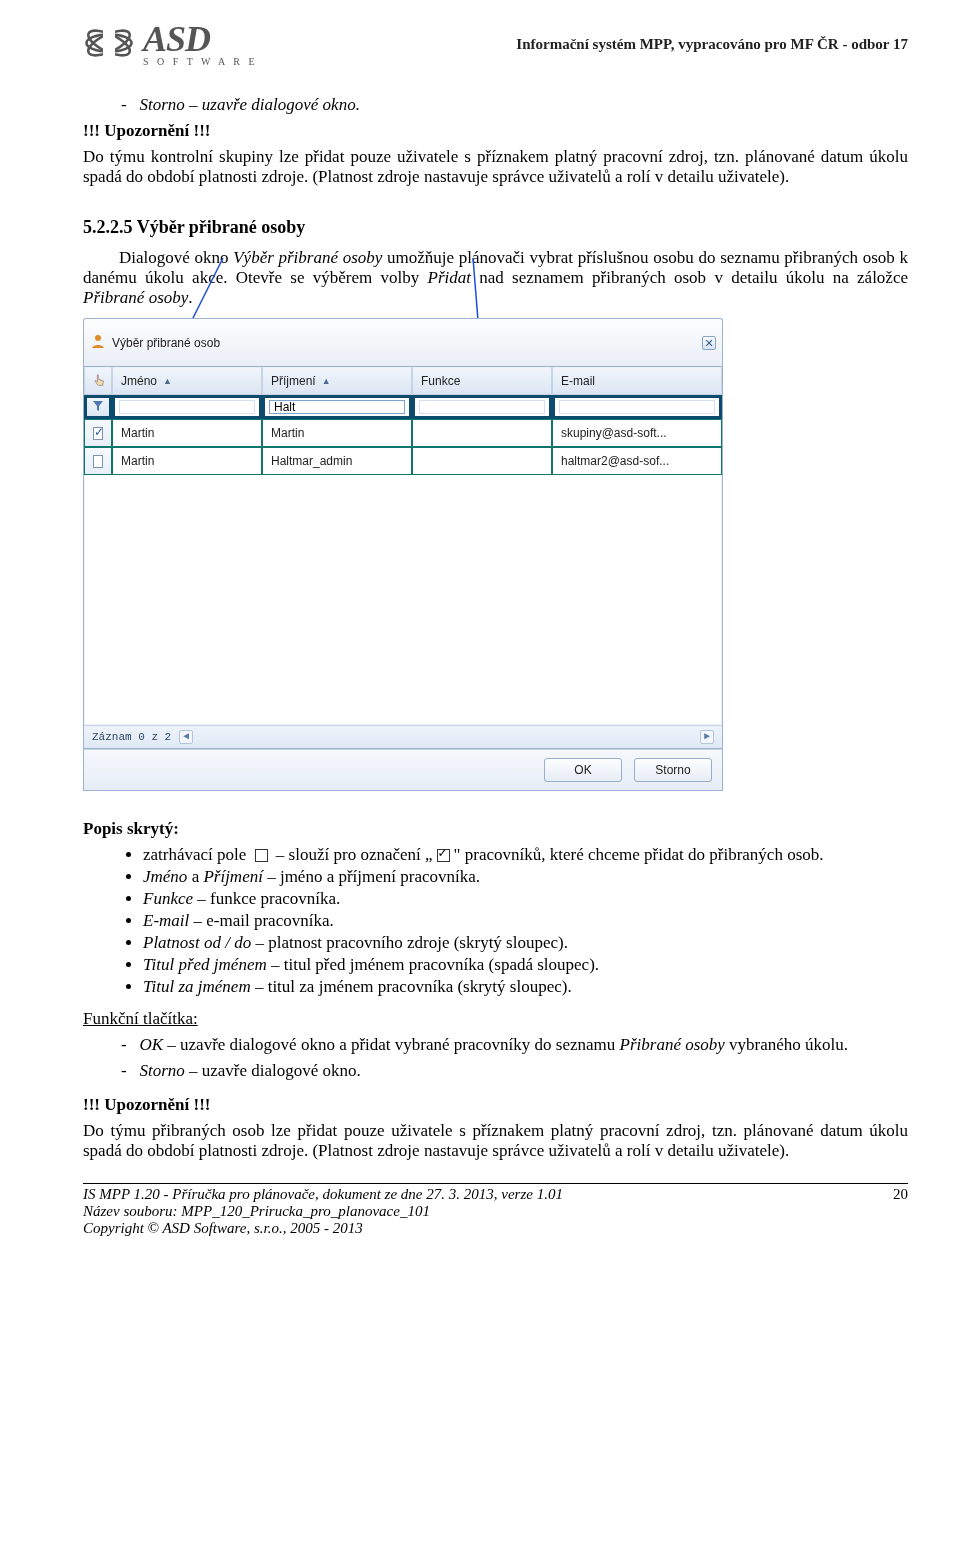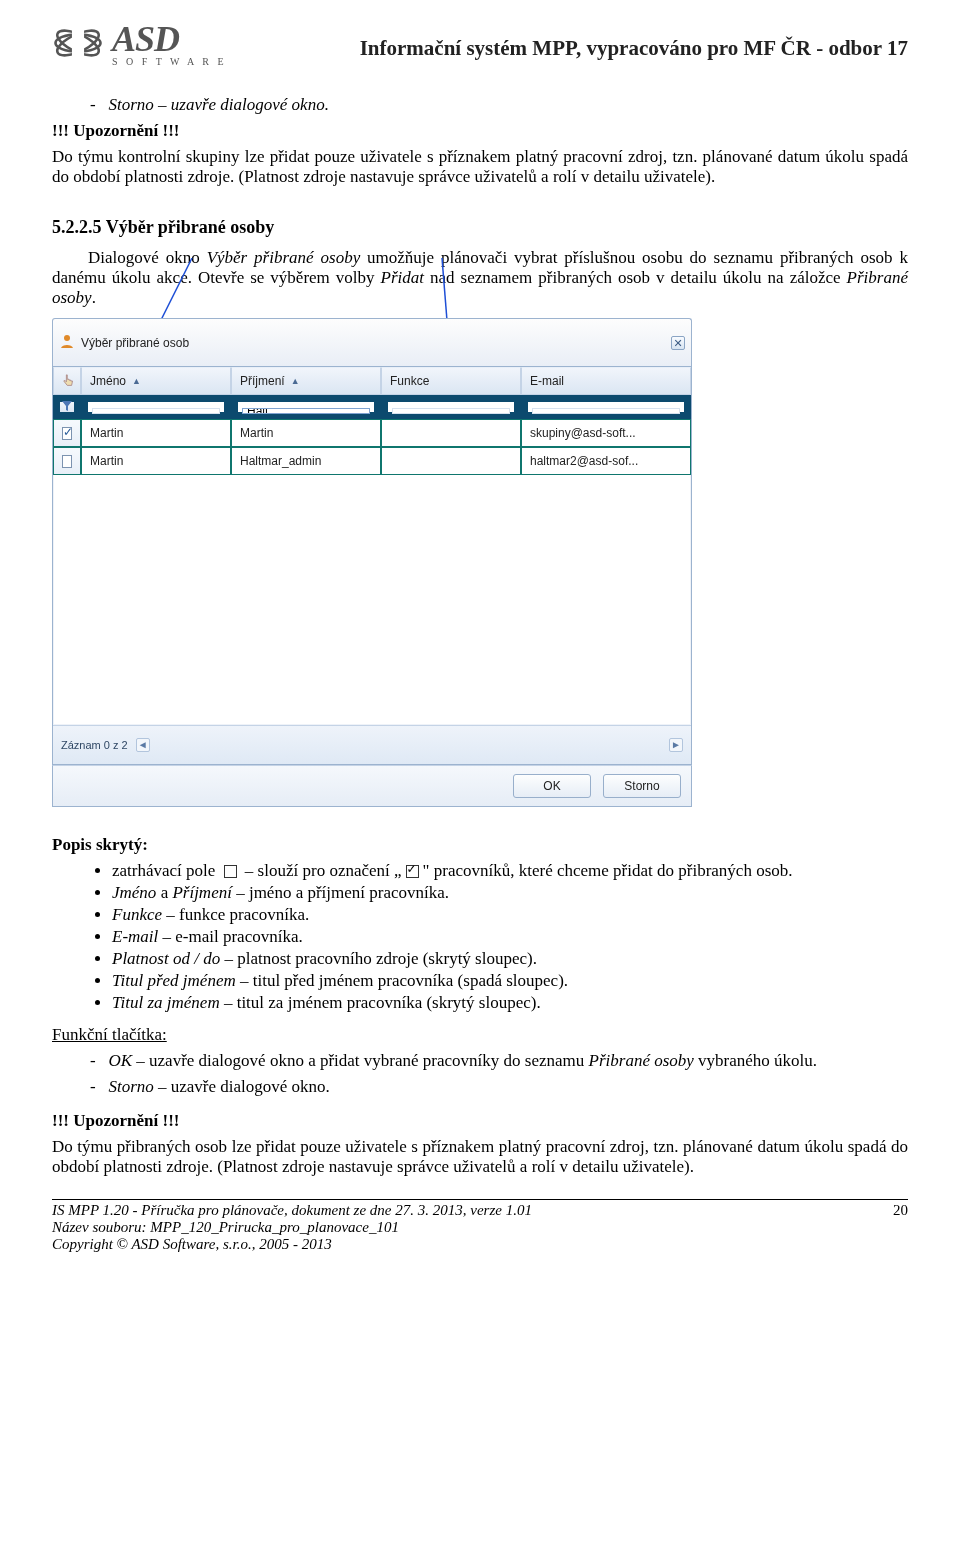--- a/index.html
+++ b/index.html
@@ -4,28 +4,28 @@
 <style>
   * { box-sizing: border-box; }
   body {
     margin: 0;
     font-family: "Times New Roman", Times, serif;
     font-size: 17px;
     color: #000;
     background: #fff;
     width: 960px;
   }
-  .page { padding: 18px 52px 18px 52px; }
+  .page { padding: 18px 52px 18px 52px; margin-left: 31px; }
   .header-row { display: flex; align-items: flex-start; justify-content: space-between; }
   .logo { display: flex; align-items: center; gap: 8px; }
   .logo svg { width: 52px; height: 42px; }
   .logo-text { font-weight: 800; font-style: italic; font-size: 36px; letter-spacing: -1px; color: #555; }
   .logo-sub { font-size: 10px; letter-spacing: 3px; color: #555; margin-top: -4px; }
   .header-right {
-    font-weight: bold; font-size: 21px; color: #222; text-align: right;
+    font-weight: bold; font-size: 15px; color: #222; text-align: right;
     padding-top: 18px;
   }
   .gap { height: 28px; }
   .para { margin: 0 0 6px 0; text-align: justify; }
   .indent-dash { padding-left: 56px; text-indent: -18px; }
   .warn { font-weight: bold; }
   h3.section { font-size: 18px; font-weight: bold; margin: 30px 0 10px 0; }
   .body-indent { text-indent: 36px; }
   .italic { font-style: italic; }
 
@@ -57,21 +57,21 @@
     align-items: stretch;
   }
   .grid-header > div {
     background: linear-gradient(#f1f5fb,#dbe6f3);
     border: 1px solid #c4d3e6; border-top: 1px solid #e8eff8;
     padding: 6px 8px; font-weight: normal; color: #222;
     display: flex; align-items: center; gap: 6px;
   }
   .sort { font-size: 9px; color: #4a6a94; }
   .grid-filter > div {
-    background: #fff; border: 7px solid #0c4a6e; padding: 2px 4px; height: 24px;
+    background: #fff; border: 3px solid #0c4a6e; padding: 2px 4px; height: 24px;
   }
   .grid-filter .lead {
     background: linear-gradient(#f1f5fb,#dbe6f3);
     display: flex; align-items: center; justify-content: center;
   }
   .filter-box {
     width: 100%; height: 100%; border: 1px solid #7fa3d1;
     background: #fff; padding: 0 4px; font: inherit;
   }
   .filter-box.empty { border: 1px solid #d6e1ef; }
@@ -87,21 +87,21 @@
     width: 13px; height: 13px; border: 1px solid #7c93b0; background: #fff;
     display: inline-block; position: relative;
   }
   .chkc::after {
     content: "✓"; position: absolute; top: -3px; left: 0; font-size: 12px; color: #2c5e9a;
   }
   .grid-empty { height: 250px; background: #fff; border: 1px solid #eef2f8; border-top: none; }
   .grid-footer {
     display: flex; align-items: center; gap: 8px;
     background: linear-gradient(#eef3fa,#dfe9f5);
-    border-top: 1px solid #c4d3e6; padding: 12px 8px; font-size: 11px; color: #2f4764;
+    border-top: 1px solid #c4d3e6; padding: 4px 8px; font-size: 11px; color: #2f4764; font-family: Liberation Mono, monospace;
   }
   .scroll-arrow {
     width: 14px; height: 14px; border: 1px solid #b2c5dd; background: #f2f6fb;
     color: #5a7aa5; font-size: 10px; text-align: center; line-height: 12px; border-radius: 2px;
   }
   .btn-row {
     display: flex; justify-content: flex-end; gap: 12px;
     background: linear-gradient(#f5f8fc,#e6edf6);
     border: 1px solid #9cb3cf; border-top: 1px solid #c4d3e6;
     padding: 8px 10px;

